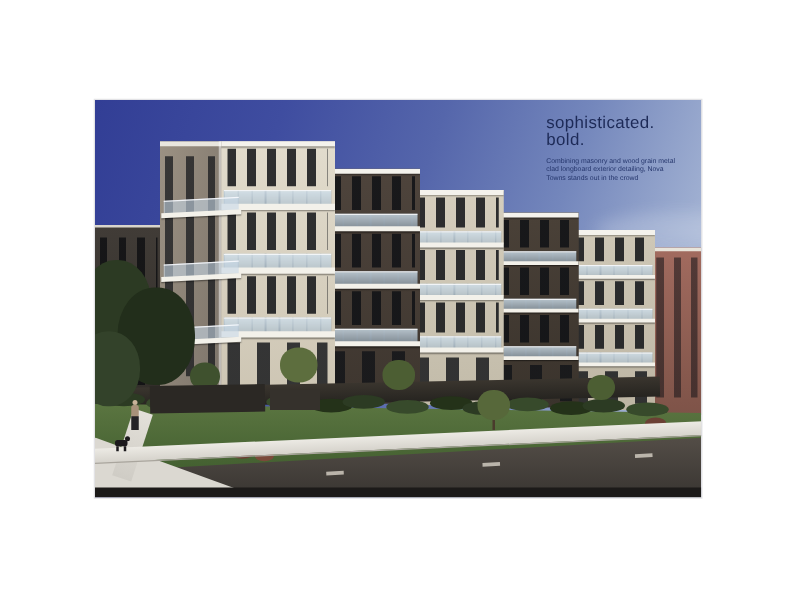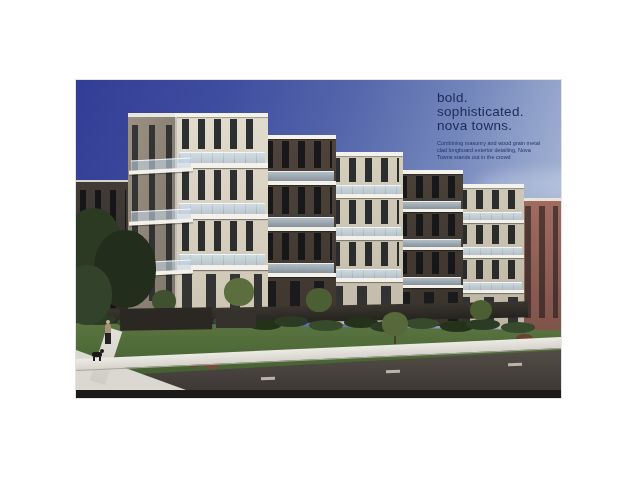--- a/index.html
+++ b/index.html
@@ -190,19 +190,18 @@
         <div class="abs" style="left: 30px; top: 240px; width: 4px; height: 4px; background: rgb(201, 179, 154); border-radius: 50%; z-index: 12;"></div>
         <div class="abs" style="left: 29px; top: 244px; width: 6px; height: 10px; background: rgb(168, 145, 122); border-radius: 2px; z-index: 12;"></div>
         <div class="abs" style="left: 29px; top: 253px; width: 6px; height: 11px; background: rgb(36, 34, 38); z-index: 12;"></div>
         <div class="abs" style="left: 16px; top: 272px; width: 10px; height: 5px; background: rgb(27, 25, 28); border-radius: 2px; z-index: 12;"></div>
         <div class="abs" style="left: 24px; top: 269px; width: 4px; height: 4px; background: rgb(27, 25, 28); border-radius: 50%; z-index: 12;"></div>
         <div class="abs" style="left: 17px; top: 277px; width: 2px; height: 4px; background: rgb(27, 25, 28); z-index: 12;"></div>
         <div class="abs" style="left: 23px; top: 277px; width: 2px; height: 4px; background: rgb(27, 25, 28); z-index: 12;"></div>
         <div class="abs" style="left: 0px; top: 310px; width: 485px; height: 8px; background: rgb(28, 26, 25); z-index: 12;"></div>
       </div>
     <div id="hero-text">
+      <div class="hl">sophisticated.</div>
       <div class="hl">bold.</div>
-      <div class="hl">sophisticated.</div>
-      <div class="hl">nova towns.</div>
       <div id="tagline">Combining masonry and wood grain metal clad longboard exterior detailing, Nova Towns stands out in the crowd</div>
     </div>
   </div>
 </div>
 
 </body></html>

